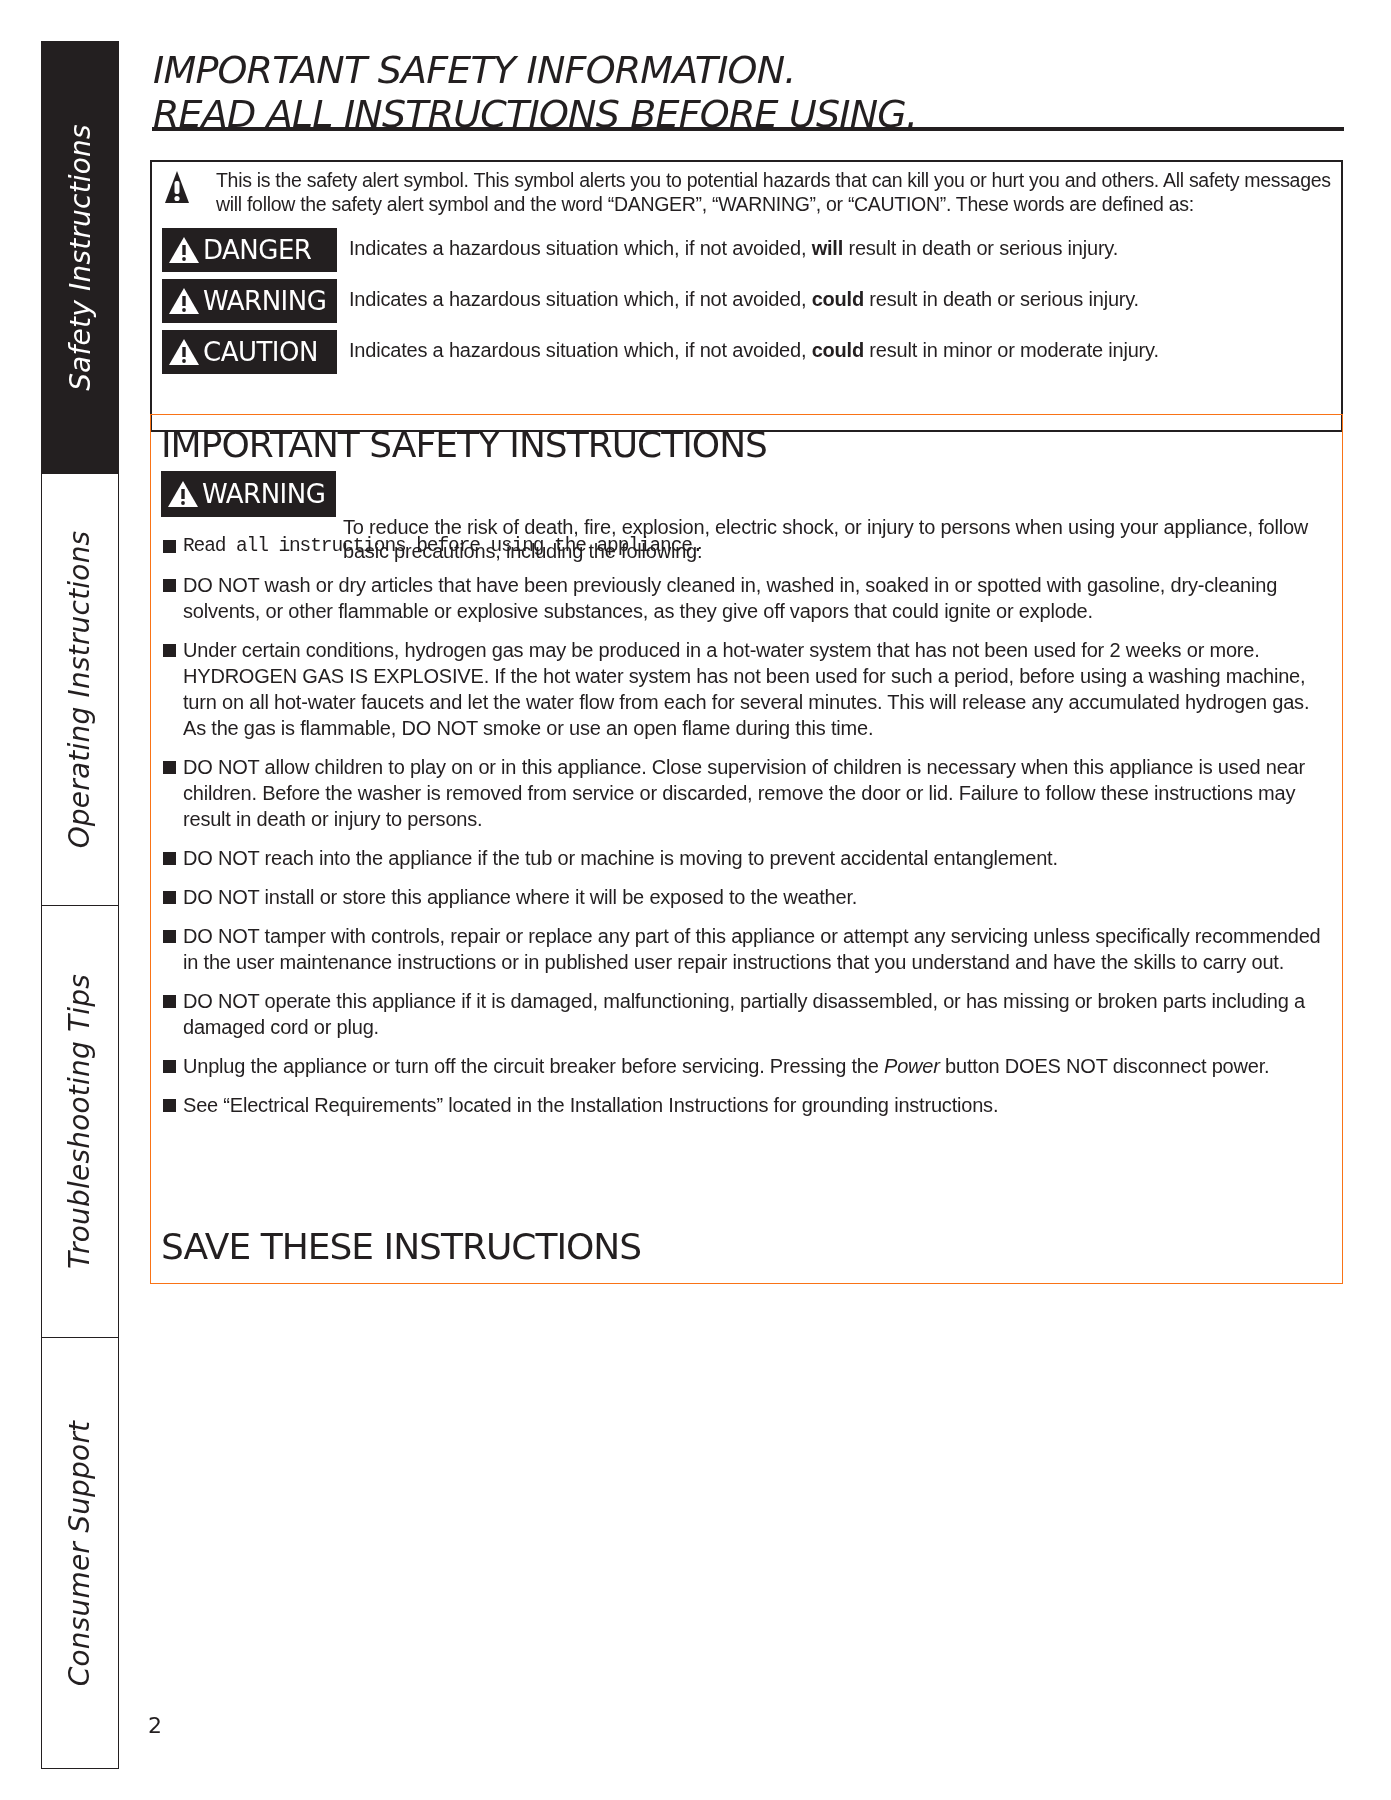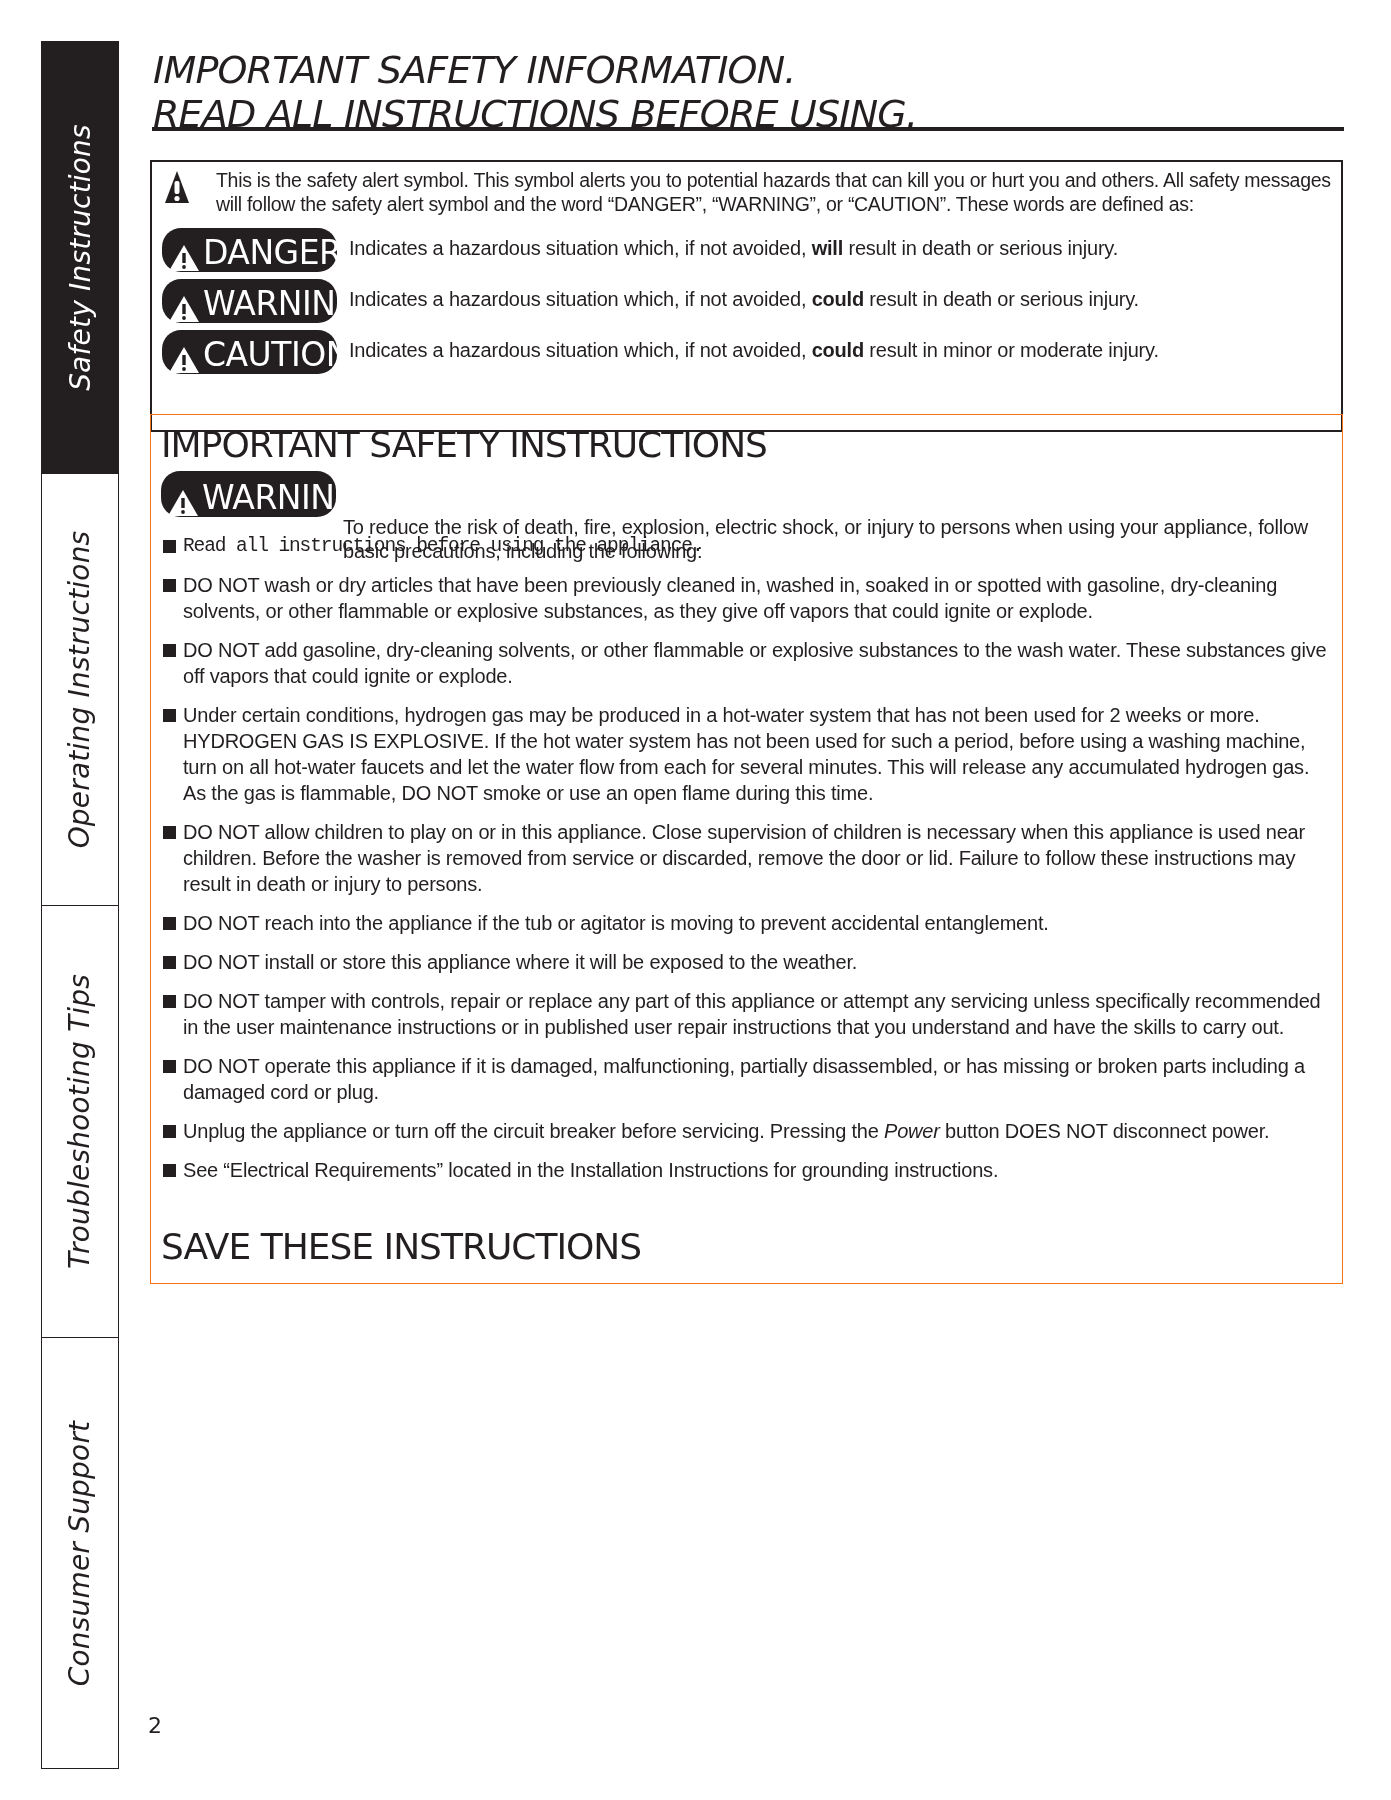--- a/index.html
+++ b/index.html
@@ -14,21 +14,21 @@
   .page-number { position:absolute; left:148px; top:1713px; font-family:"DejaVu Sans", sans-serif; font-size:22px; color:#231f20; }
 
   
   .main-title { position:absolute; left:153px; top:48px; font-family:"DejaVu Sans", sans-serif; font-style:italic; font-size:38px; line-height:44px; color:#231f20; letter-spacing:-0.8px; font-weight:normal; }
   .title-rule { position:absolute; left:152px; top:127px; width:1192px; height:4px; background:#231f20; }
 
   
   .def-box { position:absolute; left:150px; top:160px; width:1193px; height:272px; border:2px solid #231f20; box-sizing:border-box; }
   .alert-symbol { position:absolute; left:12px; top:8px; width:26px; height:34px; }
   .alert-intro { position:absolute; left:64px; top:6px; width:1115px; font-size:19.5px; line-height:24px; letter-spacing:-0.3px; }
-  .signal { position:absolute; left:10px; width:175px; height:44px; background:#231f20; color:#fff; display:flex; align-items:flex-end; padding-left:6px; box-sizing:border-box; font-family:"DejaVu Sans", sans-serif; font-size:33px; letter-spacing:-0.5px;border-radius:19px; }
+  .signal { position:absolute; left:10px; width:175px; height:44px; background:#231f20; color:#fff; display:flex; align-items:center; padding-left:6px; box-sizing:border-box; font-family:"DejaVu Sans", sans-serif; font-size:26px; letter-spacing:-0.5px; }
   .signal svg { width:32px; height:28px; margin-right:3px; flex:none; }
   .signal-desc { position:absolute; left:197px; font-size:20px; letter-spacing:-0.2px; }
   .signal-desc b { font-weight:bold; }
 
   
   .inst-box { position:absolute; left:150px; top:414px; width:1193px; height:870px; border:1px solid #f97316; box-sizing:border-box; }
   .inst-title { position:absolute; left:10px; top:8px; font-family:"DejaVu Sans", sans-serif; font-size:36px; letter-spacing:-1px; line-height:44px; }
   .inst-warning { position:absolute; left:10px; top:56px; width:175px; height:46px; }
   .inst-intro { position:absolute; left:192px; top:56px; width:970px; font-size:20px; line-height:24px; letter-spacing:-0.2px;margin-top:44px; }
   .bullets { position:absolute; left:10px; top:118px; width:1170px; margin:0; padding:0; list-style:none; }
@@ -109,24 +109,23 @@
         <rect x="14.3" y="9" width="3.4" height="10" fill="#231f20"></rect>
         <circle cx="16" cy="23" r="1.9" fill="#231f20"></circle>
       </svg>
     <span>WARNING</span>
   </div>
   <div class="inst-intro">To reduce the risk of death, fire, explosion, electric shock, or injury to persons when using your appliance, follow basic precautions, including the following:</div>
 
   <ul class="bullets">
     <li class="bullet narrow"><span class="bullet-square"></span><span>Read all instructions before using the appliance.</span></li>
     <li class="bullet"><span class="bullet-square"></span><span>DO NOT wash or dry articles that have been previously cleaned in, washed in, soaked in or spotted with gasoline, dry-cleaning solvents, or other flammable or explosive substances, as they give off vapors that could ignite or explode.</span></li>
-    <li class="bullet"><span class="bullet-square"></span><span>DO NOT add gasoline, dry-cleaning solvents, or other flammable or explosive substances to the wash water. These substances give off vapors that could ignite or explode.</span></li>
     <li class="bullet"><span class="bullet-square"></span><span>Under certain conditions, hydrogen gas may be produced in a hot-water system that has not been used for 2 weeks or more. HYDROGEN GAS IS EXPLOSIVE. If the hot water system has not been used for such a period, before using a washing machine, turn on all hot-water faucets and let the water flow from each for several minutes. This will release any accumulated hydrogen gas. As the gas is flammable, DO NOT smoke or use an open flame during this time.</span></li>
     <li class="bullet"><span class="bullet-square"></span><span>DO NOT allow children to play on or in this appliance. Close supervision of children is necessary when this appliance is used near children. Before the washer is removed from service or discarded, remove the door or lid. Failure to follow these instructions may result in death or injury to persons.</span></li>
-    <li class="bullet"><span class="bullet-square"></span><span>DO NOT reach into the appliance if the tub or agitator is moving to prevent accidental entanglement.</span></li>
+    <li class="bullet"><span class="bullet-square"></span><span>DO NOT reach into the appliance if the tub or machine is moving to prevent accidental entanglement.</span></li>
     <li class="bullet"><span class="bullet-square"></span><span>DO NOT install or store this appliance where it will be exposed to the weather.</span></li>
     <li class="bullet"><span class="bullet-square"></span><span>DO NOT tamper with controls, repair or replace any part of this appliance or attempt any servicing unless specifically recommended in the user maintenance instructions or in published user repair instructions that you understand and have the skills to carry out.</span></li>
     <li class="bullet"><span class="bullet-square"></span><span>DO NOT operate this appliance if it is damaged, malfunctioning, partially disassembled, or has missing or broken parts including a damaged cord or plug.</span></li>
     <li class="bullet"><span class="bullet-square"></span><span>Unplug the appliance or turn off the circuit breaker before servicing. Pressing the </span><span class="power">Power</span><span> button DOES NOT disconnect power.</span></li>
     <li class="bullet"><span class="bullet-square"></span><span>See “Electrical Requirements” located in the Installation Instructions for grounding instructions.</span></li>
   </ul>
 
   <div class="save-title">SAVE THESE INSTRUCTIONS</div>
 </div>
 

